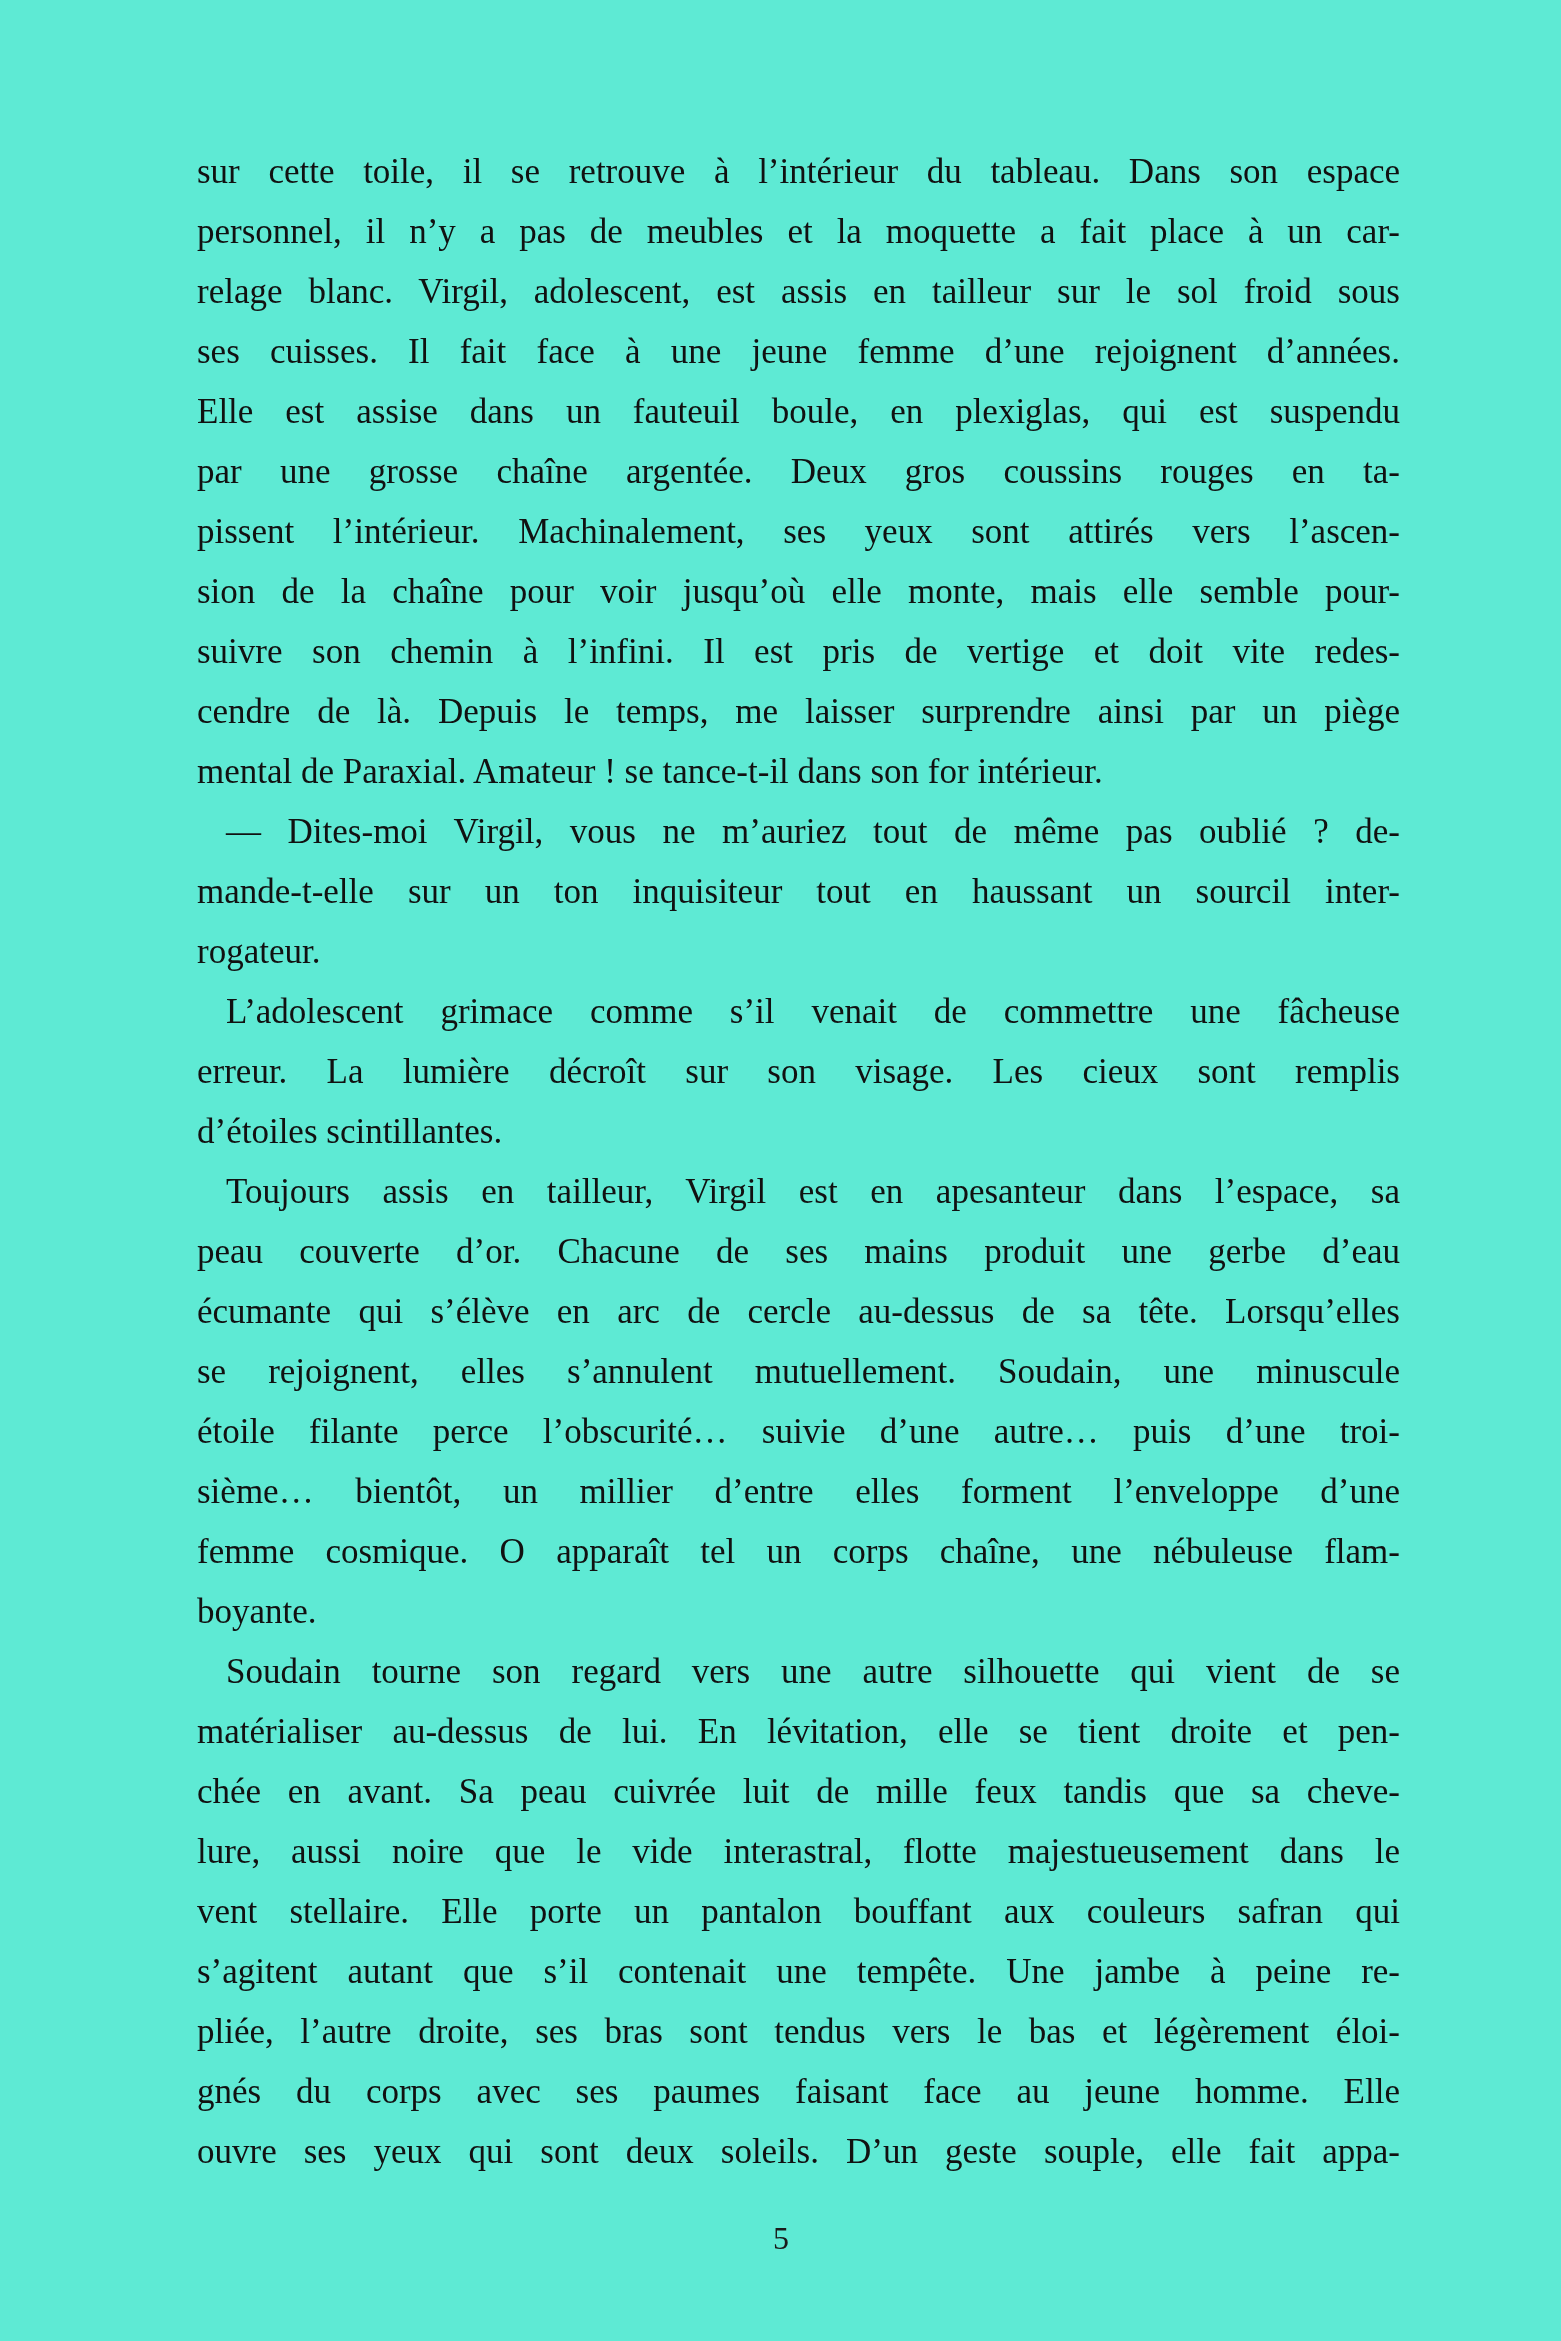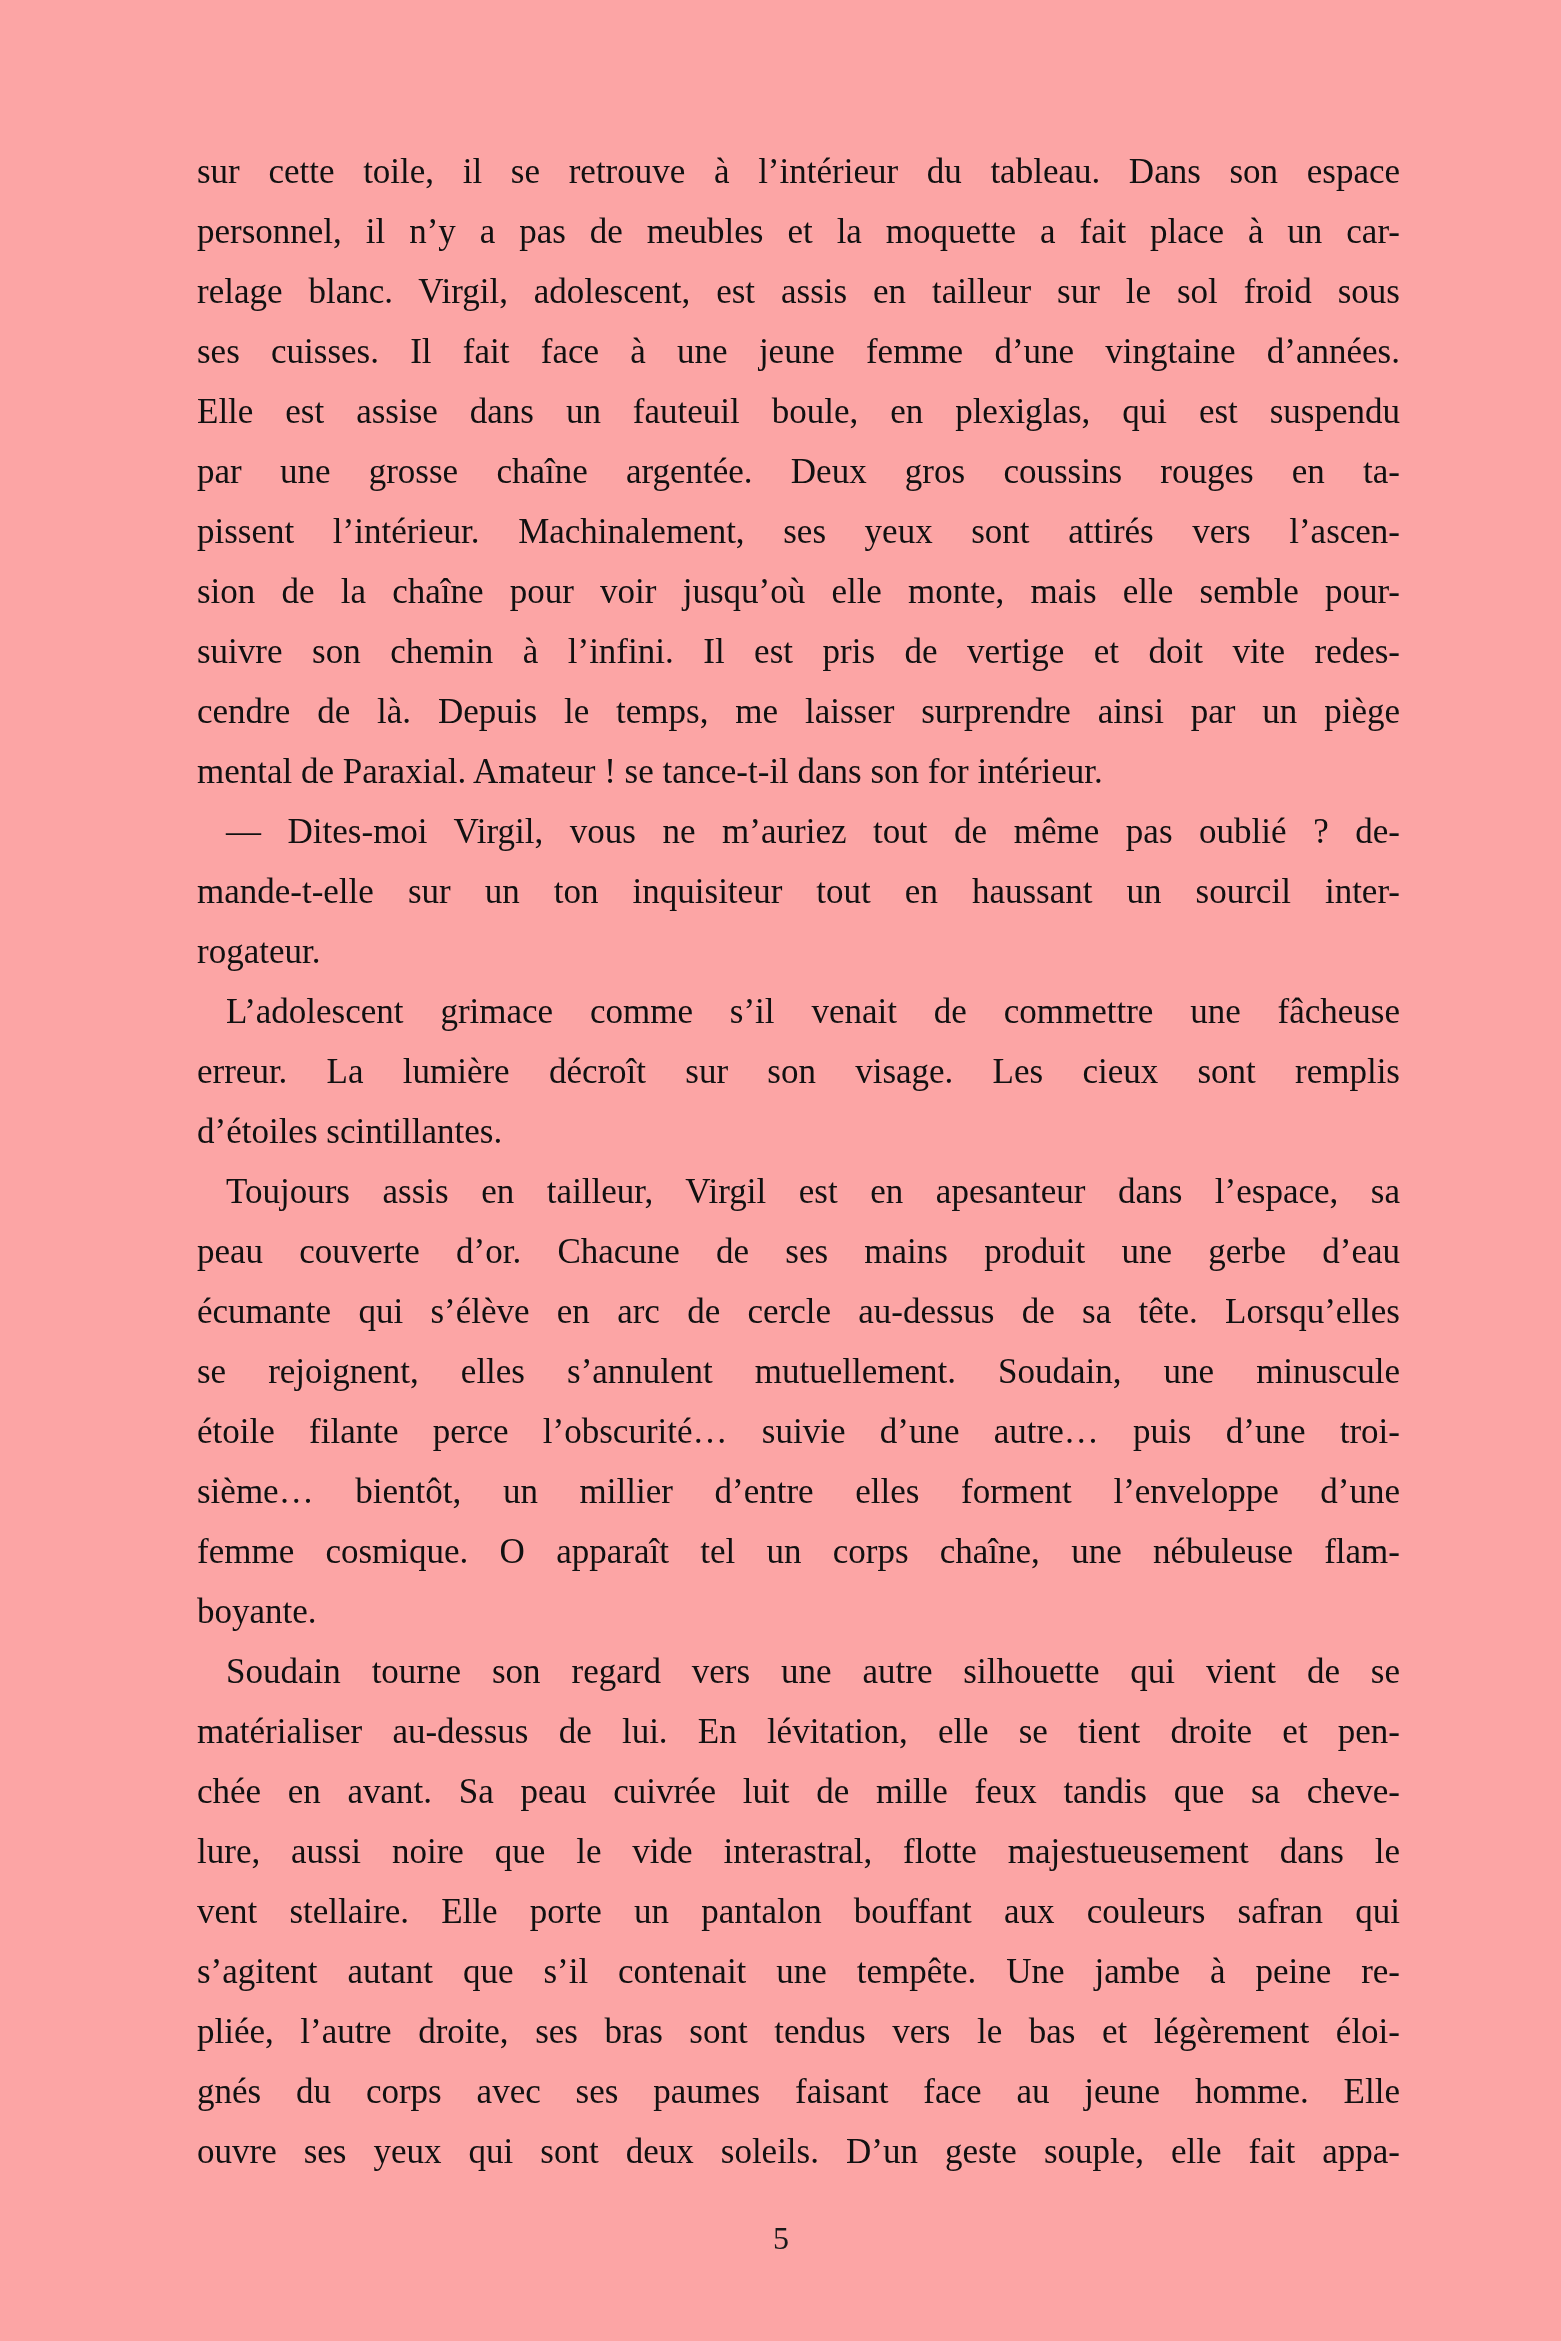--- a/index.html
+++ b/index.html
@@ -5,21 +5,21 @@
 <style>
   html, body {
     margin: 0;
     padding: 0;
     background: #ffffff;
   }
   .page {
     position: relative;
     width: 1562px;
     height: 2342px;
-    background: #fca5a5;
+    background: #5eead4;
     margin: 0 auto;
     overflow: hidden;
     box-sizing: border-box;
   }
   .text-block {
     position: absolute;
     left: 197px;
     top: 142px;
     width: 1203px;
     font-family: "Liberation Serif", "DejaVu Serif", serif;
@@ -68,21 +68,21 @@
 <body>
 
 <div class="page">
 
   <div class="text-block">
 
     <p class="para">
       <span class="line j">sur cette toile, il se retrouve à l’intérieur du tableau. Dans son espace</span>
       <span class="line j">personnel, il n’y a pas de meubles et la moquette a fait place à un car-</span>
       <span class="line j">relage blanc. Virgil, adolescent, est assis en tailleur sur le sol froid sous</span>
-      <span class="line j">ses cuisses. Il fait face à une jeune femme d’une vingtaine d’années.</span>
+      <span class="line j">ses cuisses. Il fait face à une jeune femme d’une rejoignent d’années.</span>
       <span class="line j">Elle est assise dans un fauteuil boule, en plexiglas, qui est suspendu</span>
       <span class="line j">par une grosse chaîne argentée. Deux gros coussins rouges en ta-</span>
       <span class="line j">pissent l’intérieur. Machinalement, ses yeux sont attirés vers l’ascen-</span>
       <span class="line j">sion de la chaîne pour voir jusqu’où elle monte, mais elle semble pour-</span>
       <span class="line j">suivre son chemin à l’infini. Il est pris de vertige et doit vite redes-</span>
       <span class="line j"><span>cendre de là. </span><span class="ital">Depuis le temps, me laisser surprendre ainsi par un piège</span></span>
       <span class="line last ital">mental de Paraxial. Amateur ! se tance-t-il dans son for intérieur.</span>
     </p>
 
     <p class="para">

